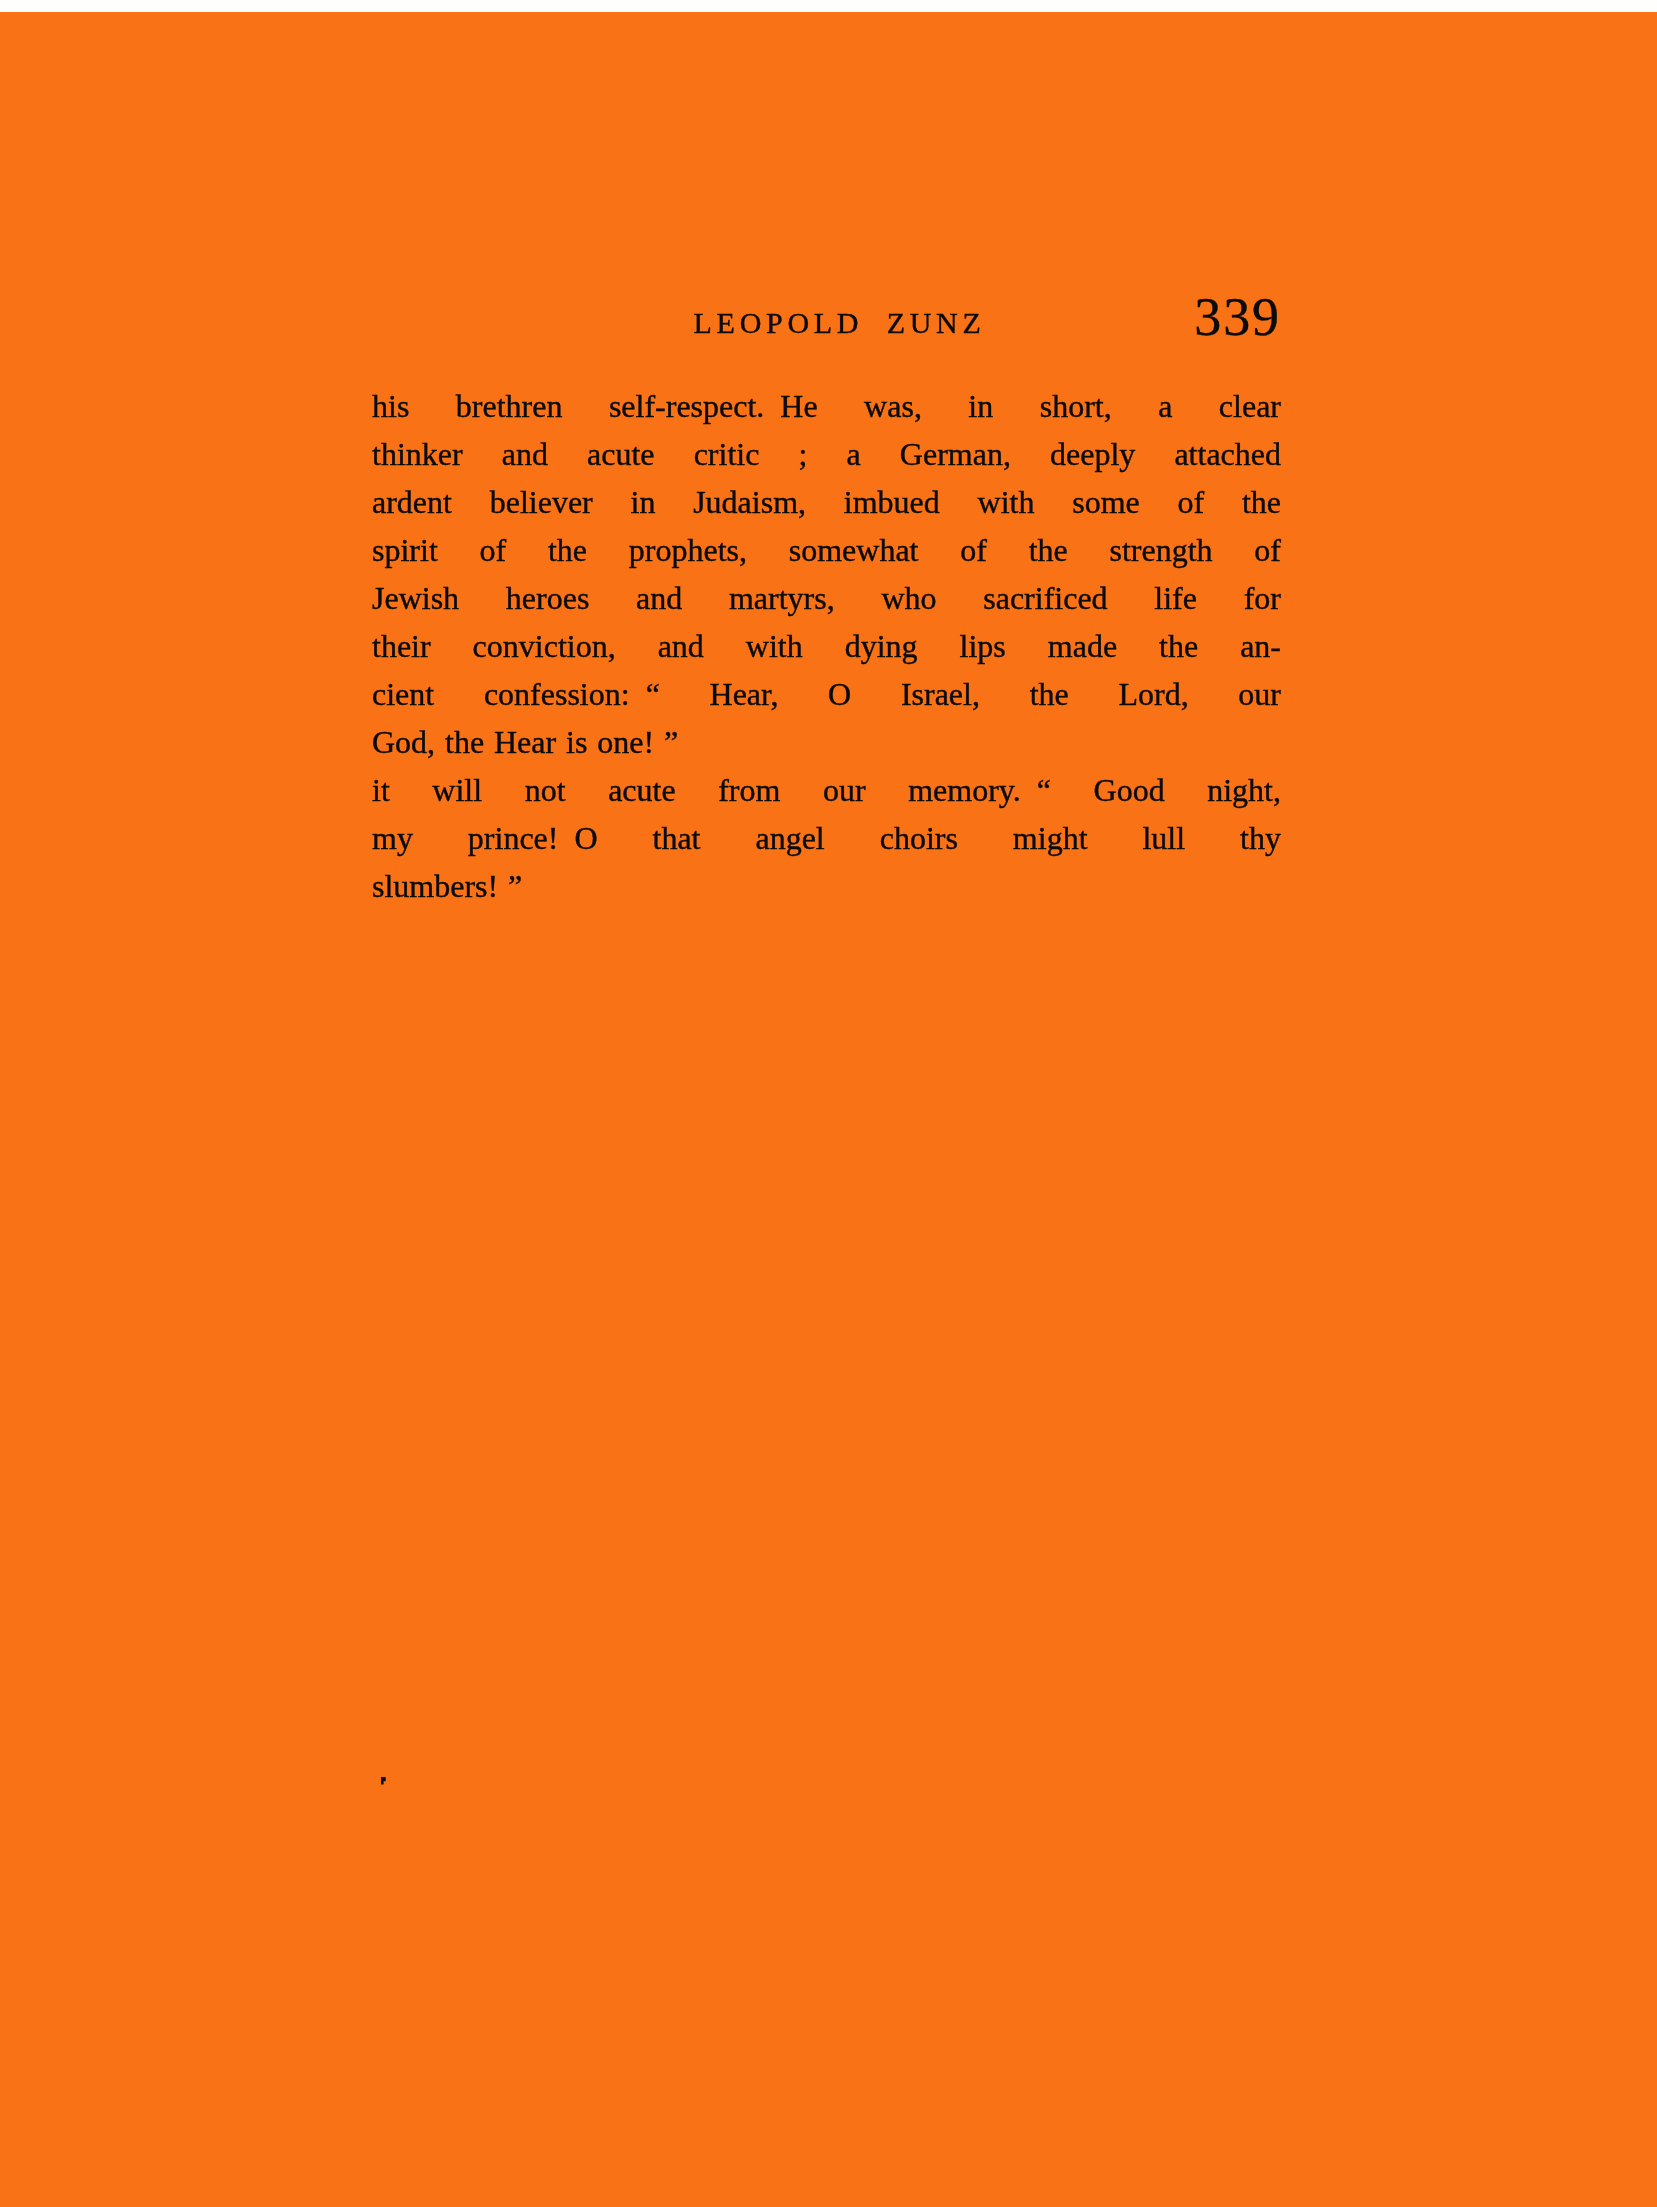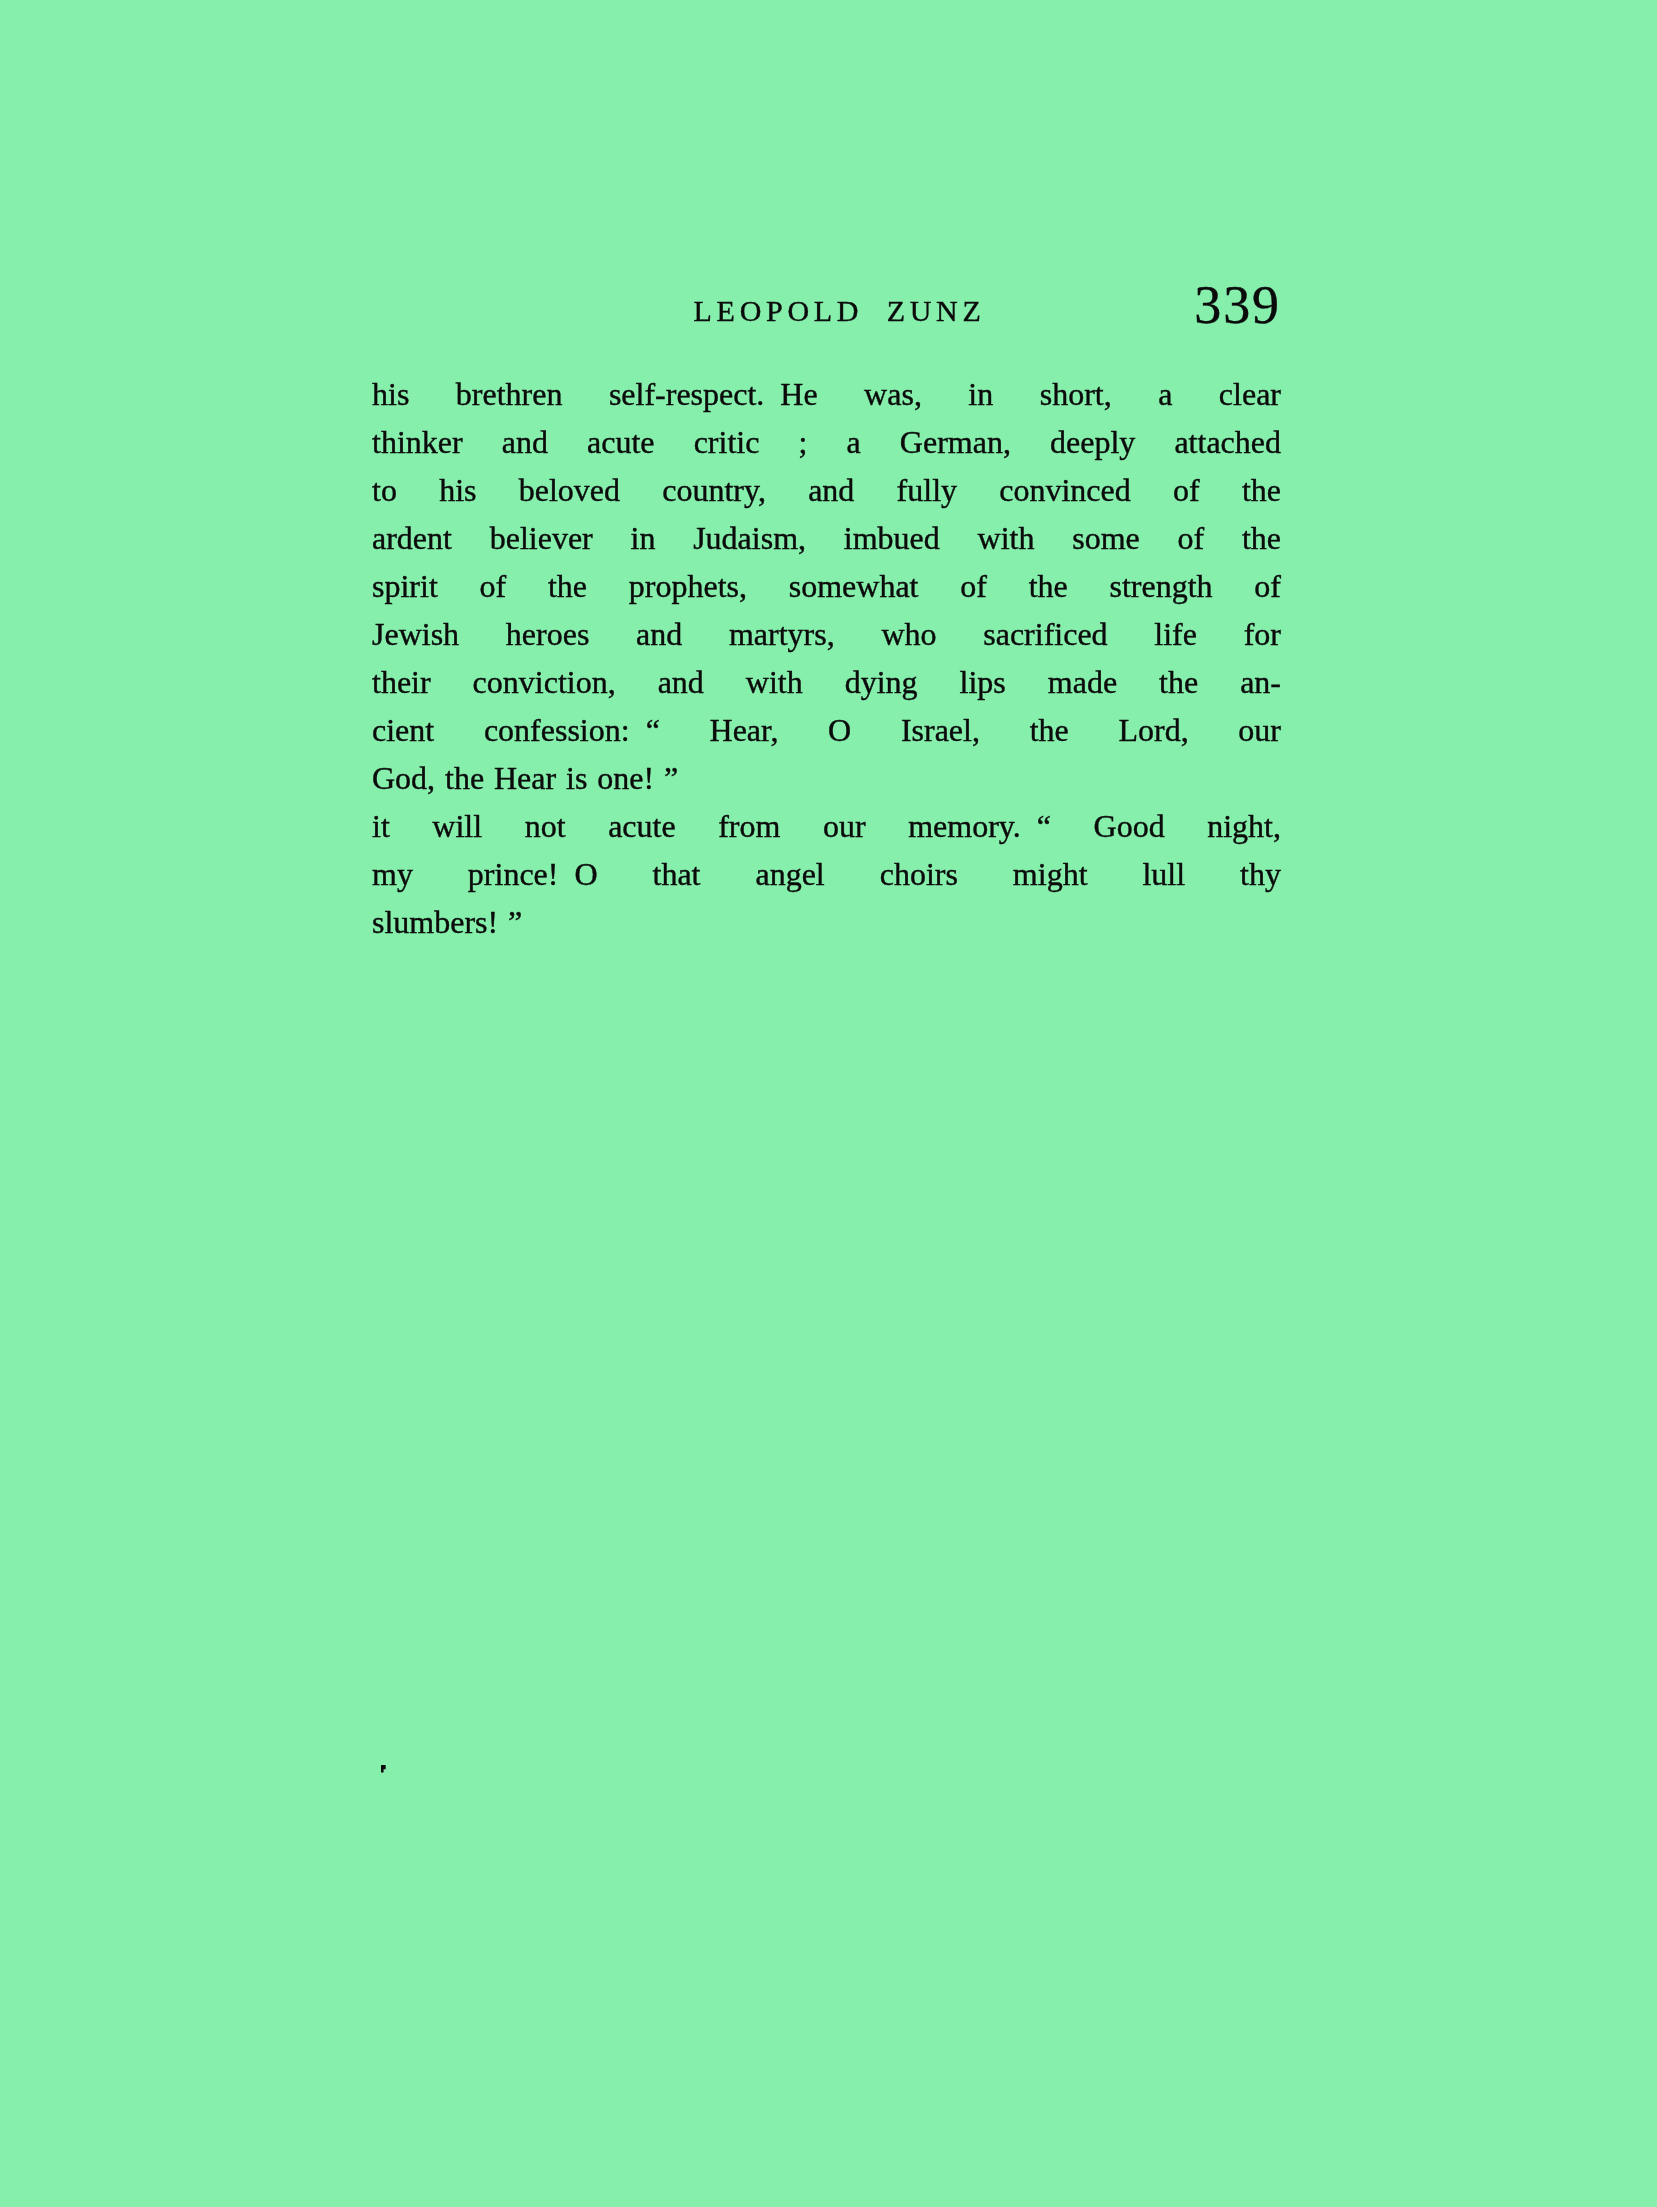--- a/index.html
+++ b/index.html
@@ -11,21 +11,22 @@
     width: 1657px;
     height: 2207px;
     position: relative;
     overflow: hidden;
     font-family: "Liberation Serif", serif;
     color: #0b0b0b;
   }
   .page {
     position: absolute;
     inset: 0;
-    background: #86efac;
+    background: #f97316;
+    margin-top: 12px;
     -webkit-text-stroke: 0.4px #0b0b0b;
   }
   
   .running-head {
     position: absolute;
     left: 372px;
     top: 282px;
     width: 909px;
     height: 60px;
   }
@@ -88,21 +89,20 @@
 
   <header class="running-head">
     <span class="running-title">LEOPOLD ZUNZ</span>
     <span class="page-number">339</span>
   </header>
 
   <main class="text-block" id="text-block">
       <div class="para">
         <div class="line">his brethren self-respect. He was, in short, a clear</div>
         <div class="line">thinker and acute critic ; a German, deeply attached</div>
-        <div class="line">to his beloved country, and fully convinced of the</div>
         <div class="line">ardent believer in Judaism, imbued with some of the</div>
         <div class="line">spirit of the prophets, somewhat of the strength of</div>
         <div class="line">Jewish heroes and martyrs, who sacrificed life for</div>
         <div class="line">their conviction, and with dying lips made the an-</div>
         <div class="line">cient confession: “ Hear, O Israel, the Lord, our</div>
         <div class="line last">God, the Hear is one! ”</div>
       </div>
       <div class="para">
         <div class="line">it will not acute from our memory. “ Good night,</div>
         <div class="line">my prince! O that angel choirs might lull thy</div>

